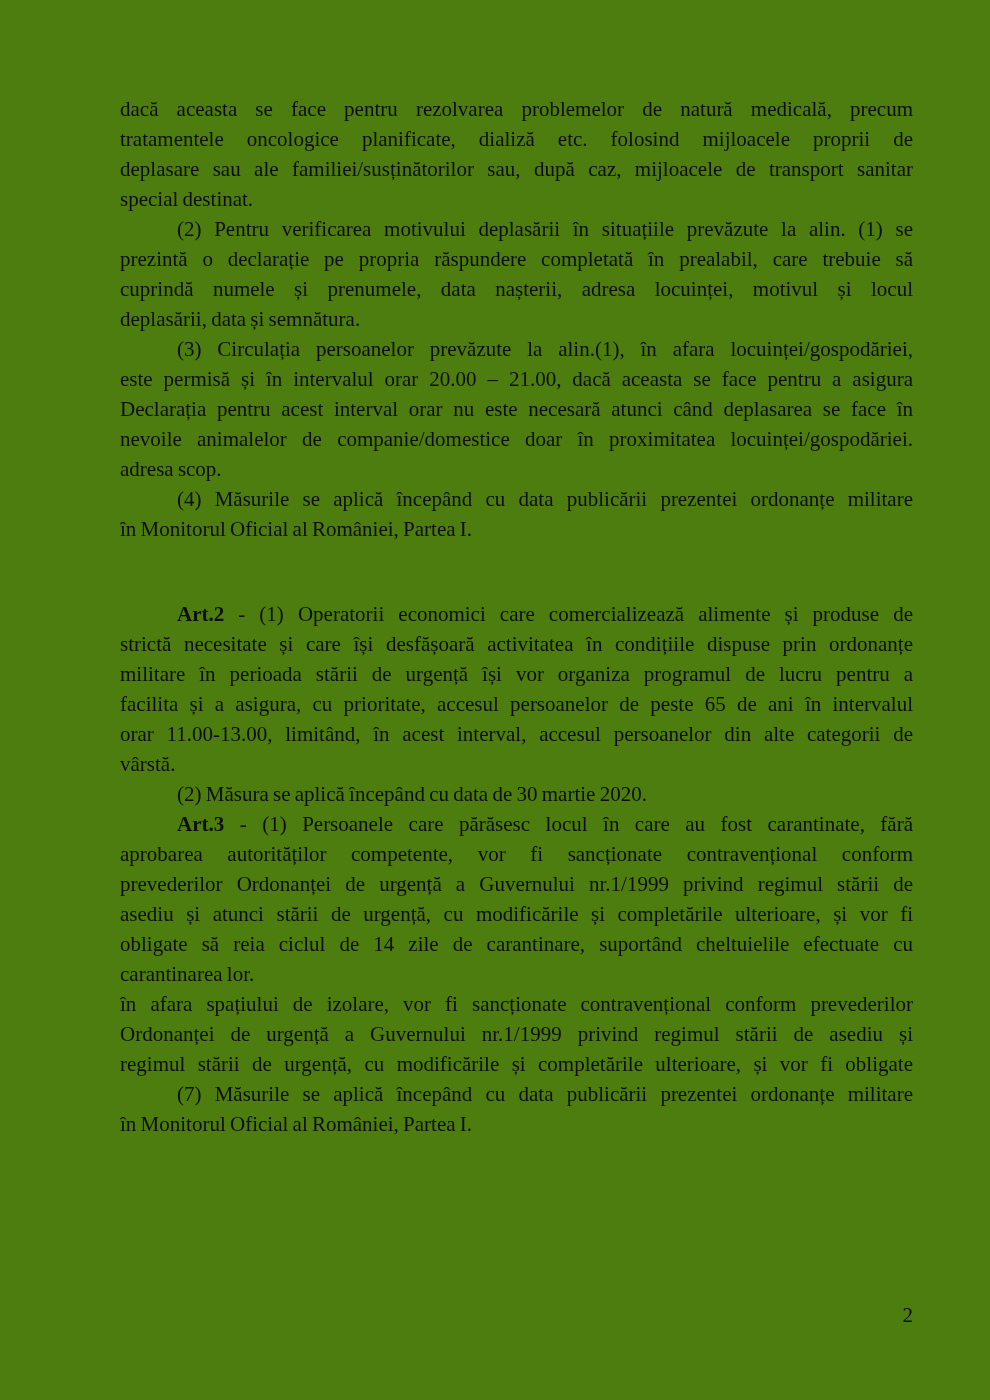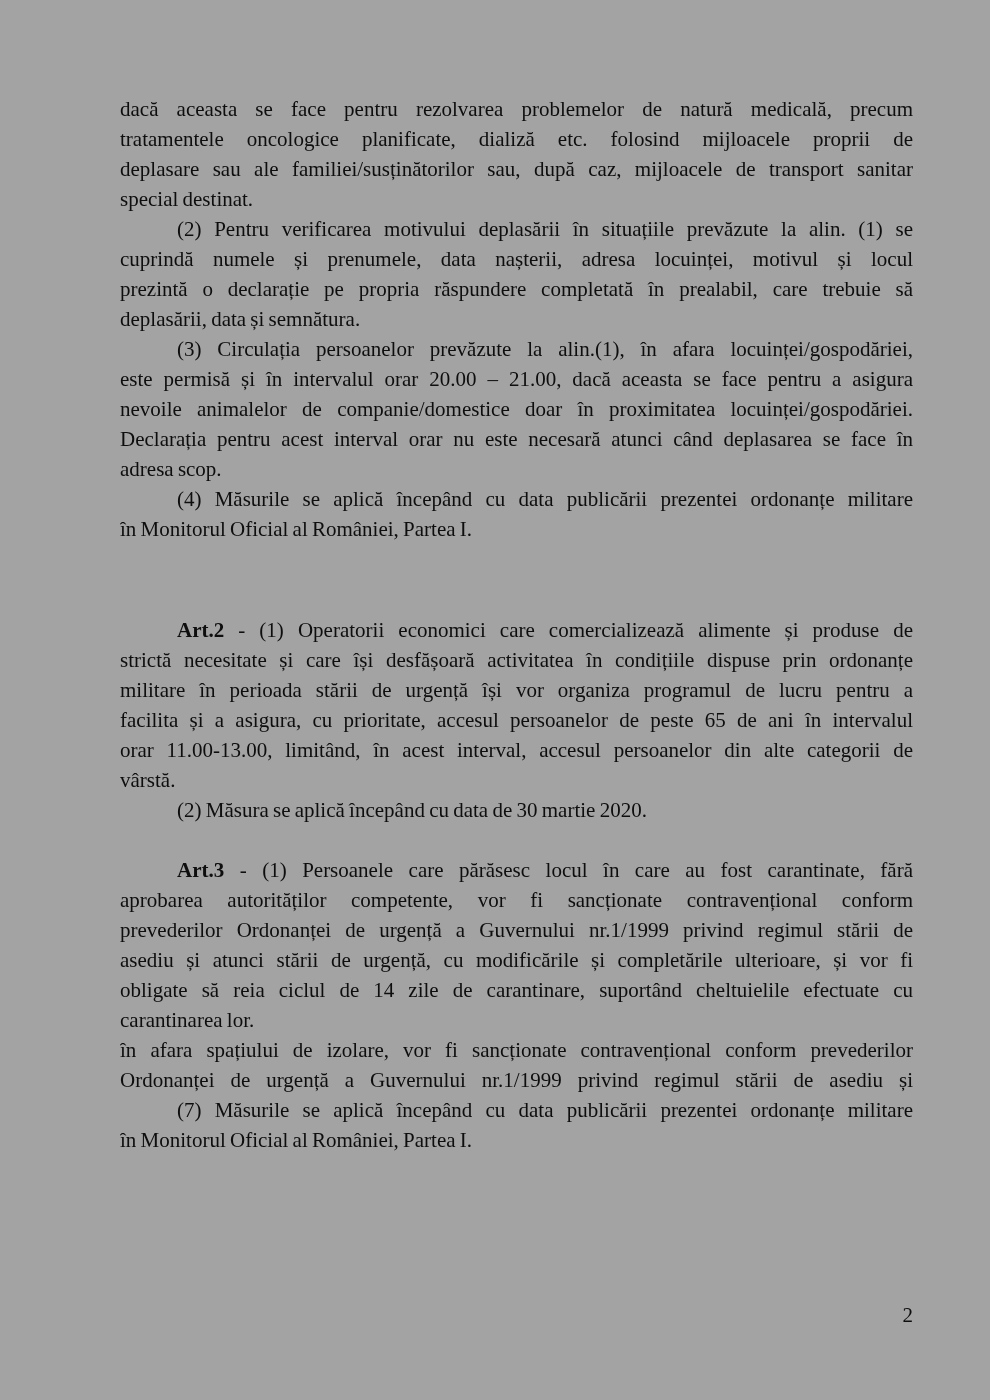--- a/index.html
+++ b/index.html
@@ -1,33 +1,33 @@
 <!DOCTYPE html>
 <html><head>
 <meta charset="utf-8">
 <style>
   html, body { margin: 0; padding: 0; background: #e8e8e8; }
   .page {
     position: relative;
     width: 990px;
     height: 1400px;
-    background: #a3a3a3;
+    background: #4d7c0f;
     font-family: "Liberation Serif", serif;
     color: #0e0e0e;
     overflow: hidden;
   }
   .doc-body {
     position: absolute;
     left: 120px;
     top: 94px;
     width: 793px;
   }
   .para { margin: 0; padding: 0; }
-  .para.gap-l { margin-top: 71px; }
-  .para.gap-s { margin-top: 30px; }
+  .para.gap-l { margin-top: 55px; }
+  .para.gap-s { }
   .ln {
     font-size: 21px;
     line-height: 30px;
     height: 30px;
     overflow: hidden;
     word-spacing: -1px;
     text-align: justify;
     text-align-last: justify;
     -moz-text-align-last: justify;
   }
@@ -55,30 +55,30 @@
 
     <div class="para">
       <div class="ln">dacă aceasta se face pentru rezolvarea problemelor de natură medicală, precum</div>
       <div class="ln">tratamentele oncologice planificate, dializă etc. folosind mijloacele proprii de</div>
       <div class="ln">deplasare sau ale familiei/susținătorilor sau, după caz, mijloacele de transport sanitar</div>
       <div class="ln last">special destinat.</div>
     </div>
 
     <div class="para">
       <div class="ln ind">(2) Pentru verificarea motivului deplasării în situațiile prevăzute la alin. (1) se</div>
+      <div class="ln">prezintă o declarație pe propria răspundere completată în prealabil, care trebuie să</div>
       <div class="ln">cuprindă numele și prenumele, data nașterii, adresa locuinței, motivul și locul</div>
-      <div class="ln">prezintă o declarație pe propria răspundere completată în prealabil, care trebuie să</div>
       <div class="ln last">deplasării, data și semnătura.</div>
     </div>
 
     <div class="para">
       <div class="ln ind">(3) Circulația persoanelor prevăzute la alin.(1), în afara locuinței/gospodăriei,</div>
       <div class="ln">este permisă și în intervalul orar 20.00 – 21.00, dacă aceasta se face pentru a asigura</div>
+      <div class="ln">Declarația pentru acest interval orar nu este necesară atunci când deplasarea se face în</div>
       <div class="ln">nevoile animalelor de companie/domestice doar în proximitatea locuinței/gospodăriei.</div>
-      <div class="ln">Declarația pentru acest interval orar nu este necesară atunci când deplasarea se face în</div>
       <div class="ln last">adresa scop.</div>
     </div>
 
     <div class="para">
       <div class="ln ind">(4) Măsurile se aplică începând cu data publicării prezentei ordonanțe militare</div>
       <div class="ln last">în Monitorul Oficial al României, Partea I.</div>
     </div>
 
     <div class="para gap-l">
       <div class="ln ind"><span class="b">Art.2</span><span> - (1) Operatorii economici care comercializează alimente și produse de</span></div>
@@ -98,20 +98,21 @@
       <div class="ln">aprobarea autorităților competente, vor fi sancționate contravențional conform</div>
       <div class="ln">prevederilor Ordonanței de urgență a Guvernului nr.1/1999 privind regimul stării de</div>
       <div class="ln">asediu și atunci stării de urgență, cu modificările și completările ulterioare, și vor fi</div>
       <div class="ln">obligate să reia ciclul de 14 zile de carantinare, suportând cheltuielile efectuate cu</div>
       <div class="ln last">carantinarea lor.</div>
     </div>
 
     <div class="para">
       <div class="ln">în afara spațiului de izolare, vor fi sancționate contravențional conform prevederilor</div>
       <div class="ln">Ordonanței de urgență a Guvernului nr.1/1999 privind regimul stării de asediu și</div>
+      <div class="ln">regimul stării de urgență, cu modificările și completările ulterioare, și vor fi obligate</div>
     </div>
 
     <div class="para">
       <div class="ln ind">(7) Măsurile se aplică începând cu data publicării prezentei ordonanțe militare</div>
       <div class="ln last">în Monitorul Oficial al României, Partea I.</div>
     </div>
 
   </div>
 
   <div class="pageno">2</div>

